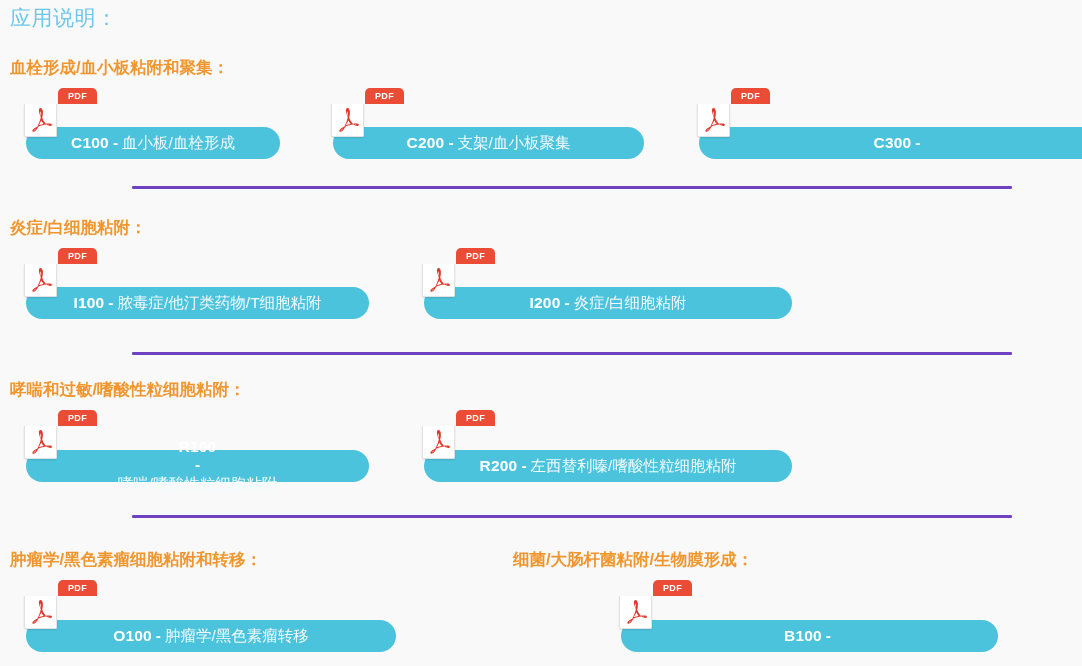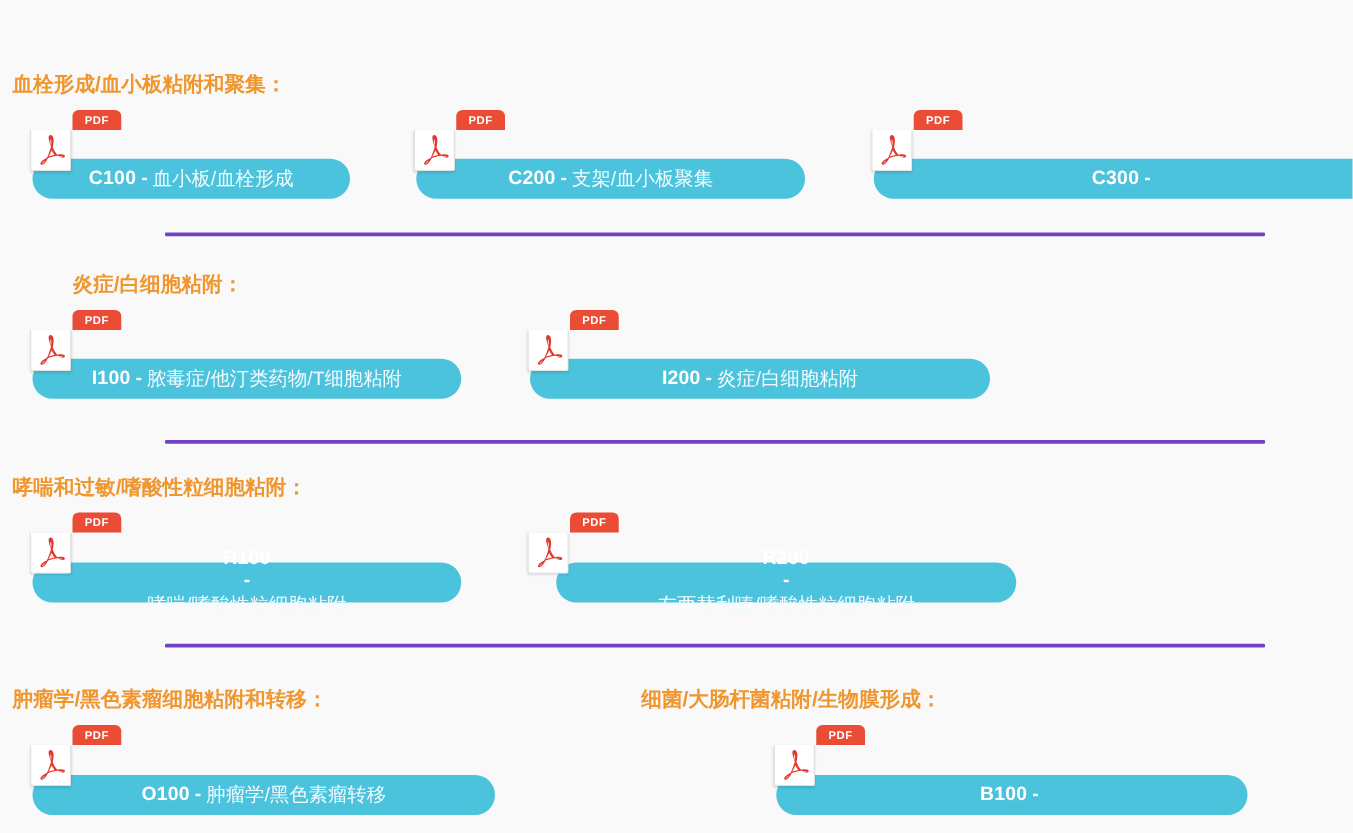--- a/index.html
+++ b/index.html
@@ -126,20 +126,21 @@
   .pill.clipped-right {
     border-top-right-radius: 0;
     border-bottom-right-radius: 0;
   }
 </style>
 </head>
 <body>
 
 <div class="page">
 
+  <div class="page-title">应用说明：</div>
 
   <div class="section-heading" style="left:10px; top:57px;">血栓形成/血小板粘附和聚集：</div>
 
   <div class="pdf-icon" style="left:22px; top:88px;">
     <div class="pdf-head">PDF</div>
     <div class="pdf-body"></div>
     <svg class="pdf-glyph" viewBox="0 0 32 30">
       <path d="M15.5 3 C14.4 3 13.8 4 13.9 5.4 C14 7.4 15 10.2 15.8 12.4 C14.9 15.6 13.6 19.2 12.4 21.4 C10 22.6 8.2 23.8 7.6 24.9 C7 26 7.6 27 8.8 26.8 C10.3 26.5 12 24.3 13.5 21.4 C16 20.4 19 19.7 21.6 19.5 C23.3 20.7 25 21.3 26 21 C27.1 20.7 27.3 19.4 26.2 18.8 C25.1 18.2 23 18.3 20.8 18.7 C19.3 17.2 18 15 17.2 12.6 C17.9 10 18.2 7 17.6 5.2 C17.2 3.8 16.5 3 15.5 3 Z M15.8 7 C16.2 8.2 16.1 9.9 15.8 11.3 C15.4 9.8 15.2 8.2 15.3 7.2 C15.4 6.4 15.6 6.3 15.8 7 Z M16.3 15.4 C16.9 16.7 17.7 17.9 18.6 18.9 C17 19.2 15.3 19.6 13.8 20.2 C14.8 18.6 15.6 16.9 16.3 15.4 Z M23.2 19.8 C24 19.8 24.9 20 25.4 20.3 C24.8 20.4 23.8 20.2 22.6 19.9 C22.8 19.8 23 19.8 23.2 19.8 Z M11.1 23.4 C10 25 9 25.9 8.6 25.9 C8.9 25.1 9.9 24.2 11.1 23.4 Z" fill="#e2392e"></path>
     </svg>
   </div>
@@ -169,21 +170,21 @@
       <path d="M15.5 3 C14.4 3 13.8 4 13.9 5.4 C14 7.4 15 10.2 15.8 12.4 C14.9 15.6 13.6 19.2 12.4 21.4 C10 22.6 8.2 23.8 7.6 24.9 C7 26 7.6 27 8.8 26.8 C10.3 26.5 12 24.3 13.5 21.4 C16 20.4 19 19.7 21.6 19.5 C23.3 20.7 25 21.3 26 21 C27.1 20.7 27.3 19.4 26.2 18.8 C25.1 18.2 23 18.3 20.8 18.7 C19.3 17.2 18 15 17.2 12.6 C17.9 10 18.2 7 17.6 5.2 C17.2 3.8 16.5 3 15.5 3 Z M15.8 7 C16.2 8.2 16.1 9.9 15.8 11.3 C15.4 9.8 15.2 8.2 15.3 7.2 C15.4 6.4 15.6 6.3 15.8 7 Z M16.3 15.4 C16.9 16.7 17.7 17.9 18.6 18.9 C17 19.2 15.3 19.6 13.8 20.2 C14.8 18.6 15.6 16.9 16.3 15.4 Z M23.2 19.8 C24 19.8 24.9 20 25.4 20.3 C24.8 20.4 23.8 20.2 22.6 19.9 C22.8 19.8 23 19.8 23.2 19.8 Z M11.1 23.4 C10 25 9 25.9 8.6 25.9 C8.9 25.1 9.9 24.2 11.1 23.4 Z" fill="#e2392e"></path>
     </svg>
   </div>
   <div class="pill clipped-right" style="left:699px; top:127px; width:400px;">
     <span class="code">C300</span>
     <span class="sep">-</span>
   </div>
 
   <div class="divider" style="left:132px; top:186px; width:880px;"></div>
 
-  <div class="section-heading" style="left:10px; top:217px;margin-left:48px;">炎症/白细胞粘附：</div>
+  <div class="section-heading" style="left:10px; top:217px;">炎症/白细胞粘附：</div>
 
   <div class="pdf-icon" style="left:22px; top:248px;">
     <div class="pdf-head">PDF</div>
     <div class="pdf-body"></div>
     <svg class="pdf-glyph" viewBox="0 0 32 30">
       <path d="M15.5 3 C14.4 3 13.8 4 13.9 5.4 C14 7.4 15 10.2 15.8 12.4 C14.9 15.6 13.6 19.2 12.4 21.4 C10 22.6 8.2 23.8 7.6 24.9 C7 26 7.6 27 8.8 26.8 C10.3 26.5 12 24.3 13.5 21.4 C16 20.4 19 19.7 21.6 19.5 C23.3 20.7 25 21.3 26 21 C27.1 20.7 27.3 19.4 26.2 18.8 C25.1 18.2 23 18.3 20.8 18.7 C19.3 17.2 18 15 17.2 12.6 C17.9 10 18.2 7 17.6 5.2 C17.2 3.8 16.5 3 15.5 3 Z M15.8 7 C16.2 8.2 16.1 9.9 15.8 11.3 C15.4 9.8 15.2 8.2 15.3 7.2 C15.4 6.4 15.6 6.3 15.8 7 Z M16.3 15.4 C16.9 16.7 17.7 17.9 18.6 18.9 C17 19.2 15.3 19.6 13.8 20.2 C14.8 18.6 15.6 16.9 16.3 15.4 Z M23.2 19.8 C24 19.8 24.9 20 25.4 20.3 C24.8 20.4 23.8 20.2 22.6 19.9 C22.8 19.8 23 19.8 23.2 19.8 Z M11.1 23.4 C10 25 9 25.9 8.6 25.9 C8.9 25.1 9.9 24.2 11.1 23.4 Z" fill="#e2392e"></path>
     </svg>
   </div>
   <div class="pill" style="left:26px; top:287px; width:343px;">
     <span class="code">I100</span>
@@ -221,21 +222,21 @@
     <span class="desc">哮喘/嗜酸性粒细胞粘附</span>
   </div>
 
   <div class="pdf-icon" style="left:420px; top:410px;">
     <div class="pdf-head">PDF</div>
     <div class="pdf-body"></div>
     <svg class="pdf-glyph" viewBox="0 0 32 30">
       <path d="M15.5 3 C14.4 3 13.8 4 13.9 5.4 C14 7.4 15 10.2 15.8 12.4 C14.9 15.6 13.6 19.2 12.4 21.4 C10 22.6 8.2 23.8 7.6 24.9 C7 26 7.6 27 8.8 26.8 C10.3 26.5 12 24.3 13.5 21.4 C16 20.4 19 19.7 21.6 19.5 C23.3 20.7 25 21.3 26 21 C27.1 20.7 27.3 19.4 26.2 18.8 C25.1 18.2 23 18.3 20.8 18.7 C19.3 17.2 18 15 17.2 12.6 C17.9 10 18.2 7 17.6 5.2 C17.2 3.8 16.5 3 15.5 3 Z M15.8 7 C16.2 8.2 16.1 9.9 15.8 11.3 C15.4 9.8 15.2 8.2 15.3 7.2 C15.4 6.4 15.6 6.3 15.8 7 Z M16.3 15.4 C16.9 16.7 17.7 17.9 18.6 18.9 C17 19.2 15.3 19.6 13.8 20.2 C14.8 18.6 15.6 16.9 16.3 15.4 Z M23.2 19.8 C24 19.8 24.9 20 25.4 20.3 C24.8 20.4 23.8 20.2 22.6 19.9 C22.8 19.8 23 19.8 23.2 19.8 Z M11.1 23.4 C10 25 9 25.9 8.6 25.9 C8.9 25.1 9.9 24.2 11.1 23.4 Z" fill="#e2392e"></path>
     </svg>
   </div>
-  <div class="pill" style="left:445px; top:450px; width:368px;flex-direction:column;">
+  <div class="pill" style="left:424px; top:450px; width:368px;">
     <span class="code">R200</span>
     <span class="sep">-</span>
     <span class="desc">左西替利嗪/嗜酸性粒细胞粘附</span>
   </div>
 
   <div class="divider" style="left:132px; top:515px; width:880px;"></div>
 
   <div class="section-heading" style="left:10px; top:549px;">肿瘤学/黑色素瘤细胞粘附和转移：</div>
 
   <div class="pdf-icon" style="left:22px; top:580px;">

